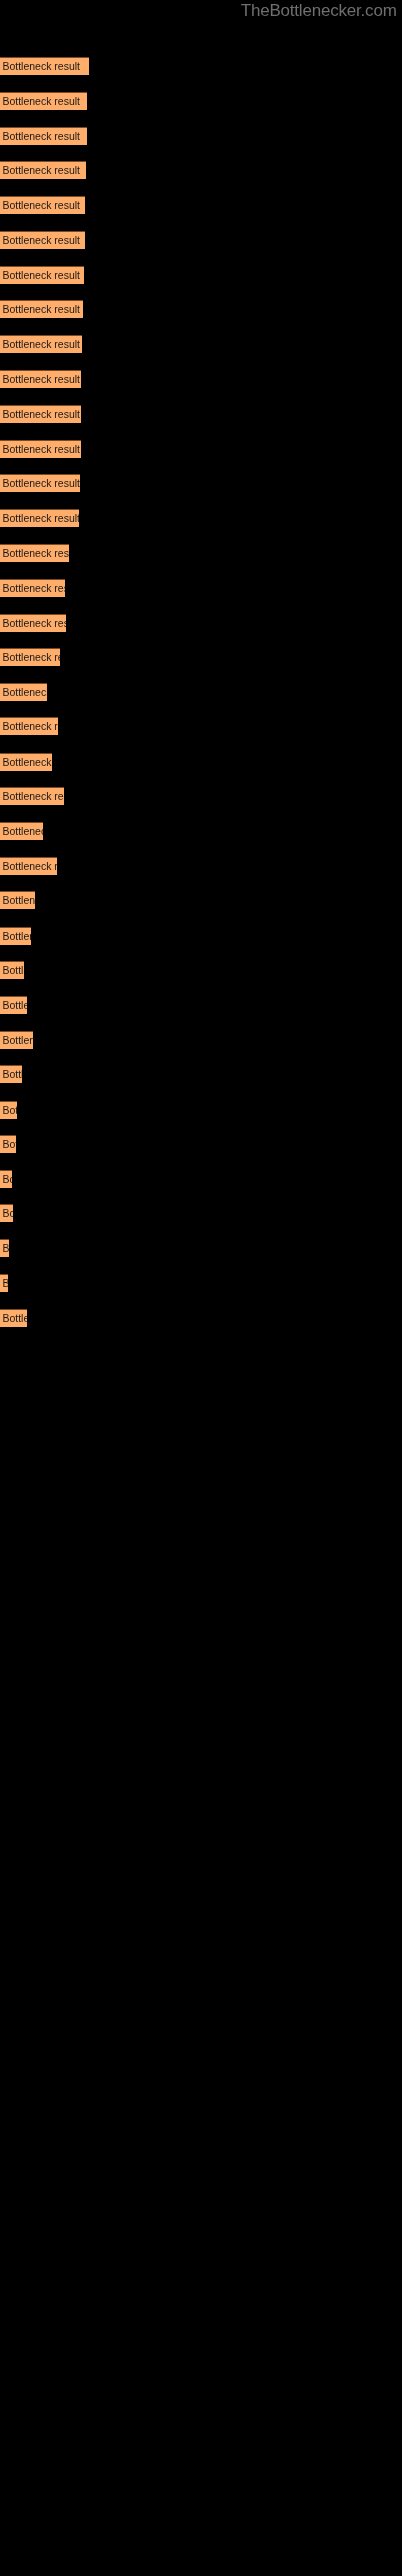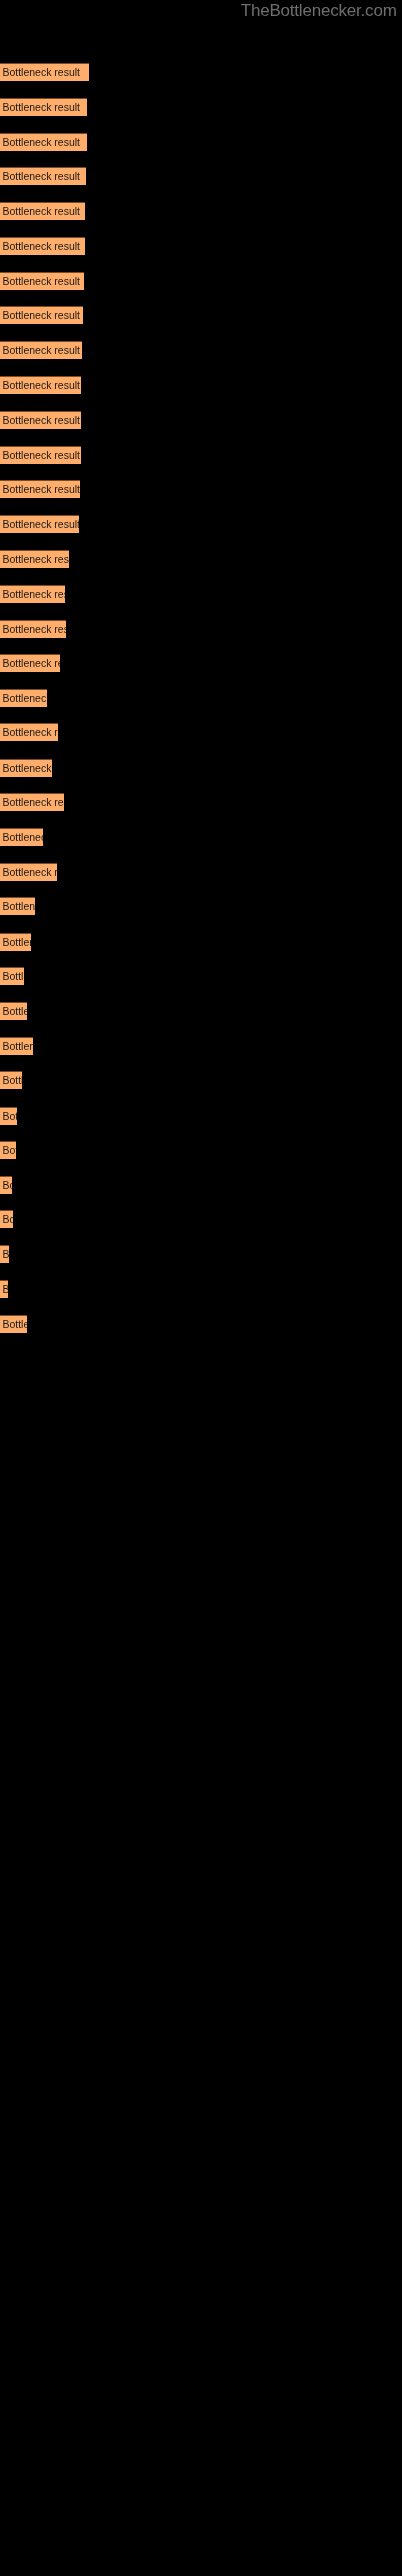--- a/index.html
+++ b/index.html
@@ -22,21 +22,21 @@
     line-height: 22.5px;
     color: #6e6e6e;
     font-size: 17px;
     font-family: "Liberation Sans", sans-serif;
     letter-spacing: -0.2px;
     white-space: nowrap;
   }
   #chart {
     position: absolute;
     left: 0;
-    top: 15px;
+    top: 9px;
     width: 403px;
     height: 1843px;
   }
   .bar-row {
     position: absolute;
     left: 0;
     height: 17.7px;
   }
   .bar {
     position: absolute;

